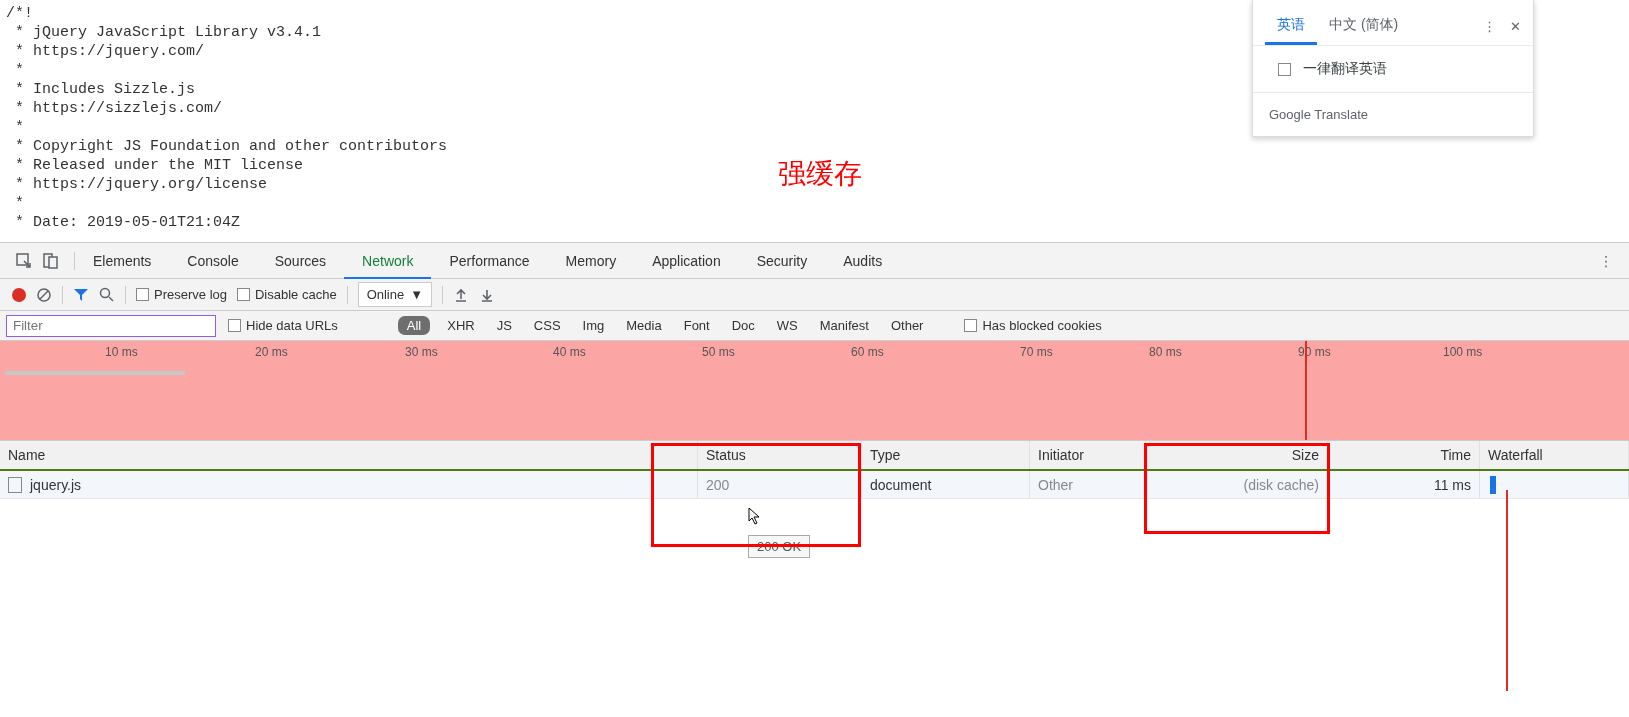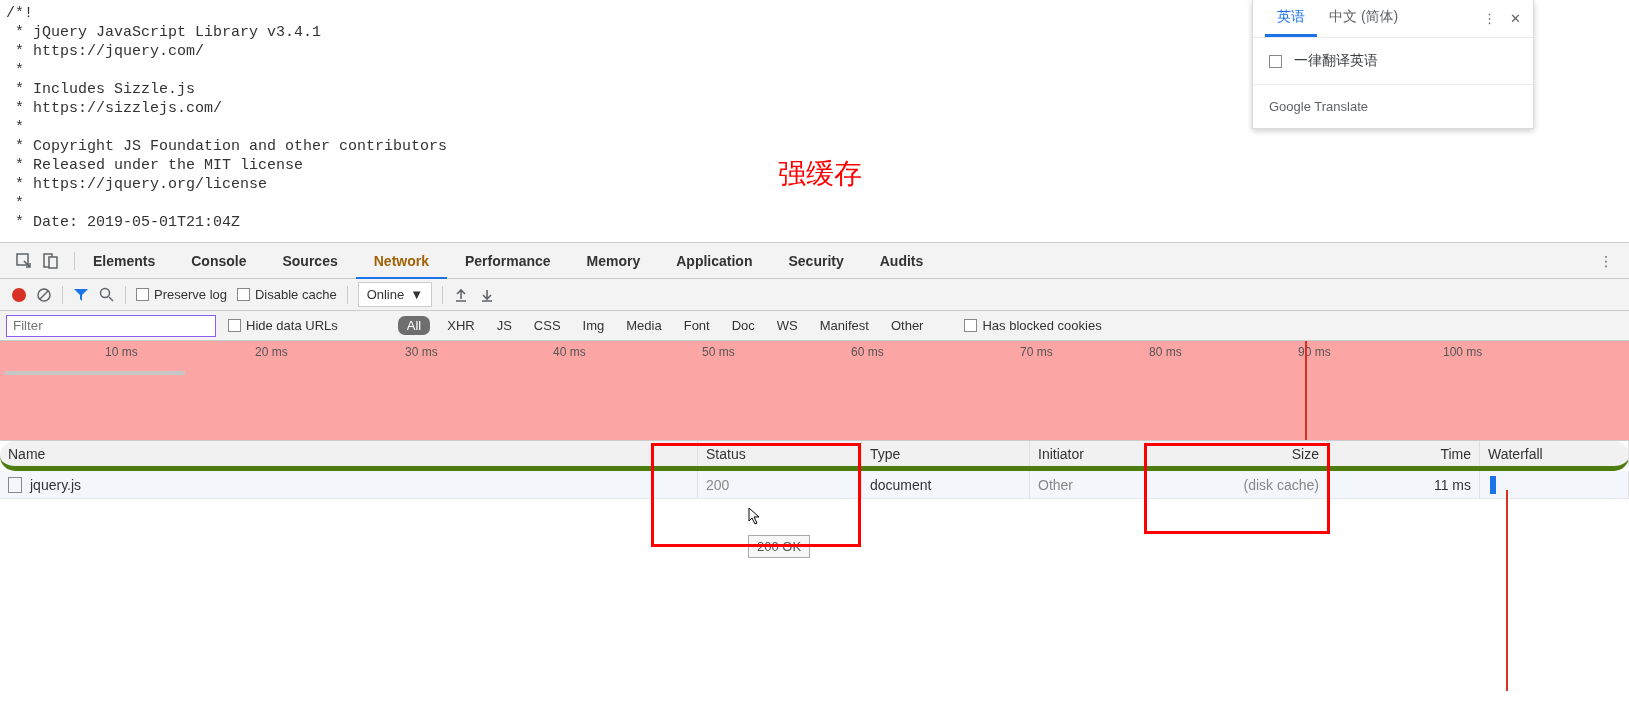--- a/index.html
+++ b/index.html
@@ -1,47 +1,47 @@
 <!DOCTYPE html>
 <html><head>
 <meta charset="utf-8">
 <style>
 * { box-sizing: border-box; margin: 0; padding: 0; }
 body { font-family: sans-serif; font-size: 13px; color: #333; background: #fff; width: 1629px; position: relative; }
 .source-area { padding: 4px 6px; font-family: "Courier New", monospace; font-size: 15px; line-height: 19px; white-space: pre; height: 243px; border-bottom: 1px solid #ccc; overflow: hidden; }
 .annotation-text { position: absolute; top: 155px; left: 778px; color: #ff0000; font-size: 28px; font-family: "Microsoft YaHei", sans-serif; }
 .translate-popup { position: absolute; top: 0; right: 95px; width: 282px; background: #fff; border: 1px solid #dadce0; border-top: none; box-shadow: 0 2px 6px rgba(0,0,0,0.2); }
-.translate-tabs { display: flex; align-items: center; padding: 0 12px 0 12px; border-bottom: 1px solid #e8eaed; }
+.translate-tabs { display: flex; align-items: center; padding: 8px 12px 0 12px; border-bottom: 1px solid #e8eaed; }
 .translate-tab { padding: 8px 12px; font-size: 14px; color: #5f6368; cursor: pointer; border-bottom: 3px solid transparent; font-family: "Microsoft YaHei", sans-serif; }
 .translate-tab.active { color: #1a73e8; border-bottom-color: #1a73e8; font-weight: 500; }
 .translate-icons { margin-left: auto; display: flex; gap: 14px; align-items: center; color: #5f6368; }
-.translate-body { padding: 14px 16px; display: flex; align-items: center; gap: 12px; font-size: 14px; color: #3c4043; font-family: Liberation Sans, sans-serif; }
+.translate-body { padding: 14px 16px; display: flex; align-items: center; gap: 12px; font-size: 14px; color: #3c4043; font-family: Liberation Sans, sans-serif; margin-left: 9px; }
 .translate-footer { padding: 14px 16px; border-top: 1px solid #e8eaed; color: #5f6368; font-size: 13px; }
 .devtools-tabs { display: flex; align-items: center; height: 36px; background: #f3f3f3; border-bottom: 1px solid #ccc; font-size: 14px; position: relative; }
 .devtools-leading { display: flex; gap: 10px; padding: 0 16px; align-items: center; color: #5f6368; }
-.devtools-tab { padding: 0 18px; height: 36px; line-height: 36px; color: #333; cursor: pointer; font-weight: bold; }
-.devtools-tab.active { border-bottom: 2px solid #1a73e8; color: #a16207; }
+.devtools-tab { padding: 0 18px; height: 36px; line-height: 36px; color: #333; cursor: pointer; }
+.devtools-tab.active { border-bottom: 2px solid #1a73e8; color: #15803d; }
 .devtools-more { margin-left: auto; padding: 0 16px; color: #5f6368; }
 .toolbar { display: flex; align-items: center; height: 32px; background: #f3f3f3; border-bottom: 1px solid #ccc; padding: 0 12px; gap: 10px; font-size: 13px; }
 .record-dot { width: 14px; height: 14px; border-radius: 50%; background: #d93025; }
 .clear-icon, .funnel-icon, .search-icon2 { color: #5f6368; }
 .funnel-icon { color: #1a73e8; }
 .divider { width: 1px; height: 18px; background: #ccc; }
 .checkbox-wrap { display: flex; align-items: center; gap: 5px; }
 .fauxcheck { width: 13px; height: 13px; border: 1px solid #888; background: #fff; }
 .throttle-select { display: flex; align-items: center; gap: 6px; padding: 4px 8px; border: 1px solid #ccc; background: #fff; }
 .filter-bar { display: flex; align-items: center; height: 30px; background: #f3f3f3; border-bottom: 1px solid #ccc; padding: 0 6px; gap: 12px; font-size: 13px; }
 .filter-input { width: 210px; height: 22px; border: 1px solid #8b5cf6; padding: 2px 6px; color: #888; background: #fff; }
 .type-chip { padding: 2px 5px; cursor: pointer; }
 .type-chip.active { background: #6e6e6e; color: #fff; border-radius: 7px; padding: 2px 9px; margin-left: 48px; }
 .timeline { height: 100px; border-bottom: 1px solid #ccc; position: relative; background: #fca5a5; font-size: 12px; color: #555; }
 .timeline-tick { position: absolute; top: 4px; text-align: right; }
 .timeline-marker { position: absolute; top: 0; bottom: 0; width: 2px; background: #d93025; }
 .timeline-bar { position: absolute; left: 5px; top: 30px; width: 180px; height: 4px; background: #c7c7c7; }
-.table-header { display: flex; height: 30px; background: #f1f1f1; border-bottom: 5px solid #4d7c0f; font-size: 14px; border-radius: 15px; }
+.table-header { display: flex; height: 30px; background: #f1f1f1; border-bottom: 2px solid #4d7c0f; font-size: 14px; }
 .table-header > div, .table-row > div { border-right: 1px solid #e1e1e1; display: flex; align-items: center; padding: 0 8px; }
 .col-name { width: 698px; }
 .col-status { width: 164px; }
 .col-type { width: 168px; }
 .col-initiator { width: 116px; }
 .col-size { width: 182px; justify-content: flex-end; }
 .col-time { width: 152px; justify-content: flex-end; }
 .col-waterfall { flex: 1; }
 .table-row { display: flex; height: 28px; font-size: 14px; background: #f3f7fc; border-bottom: 1px solid #e8e8e8; position: relative; }
 .table-row .muted { color: #888; }

